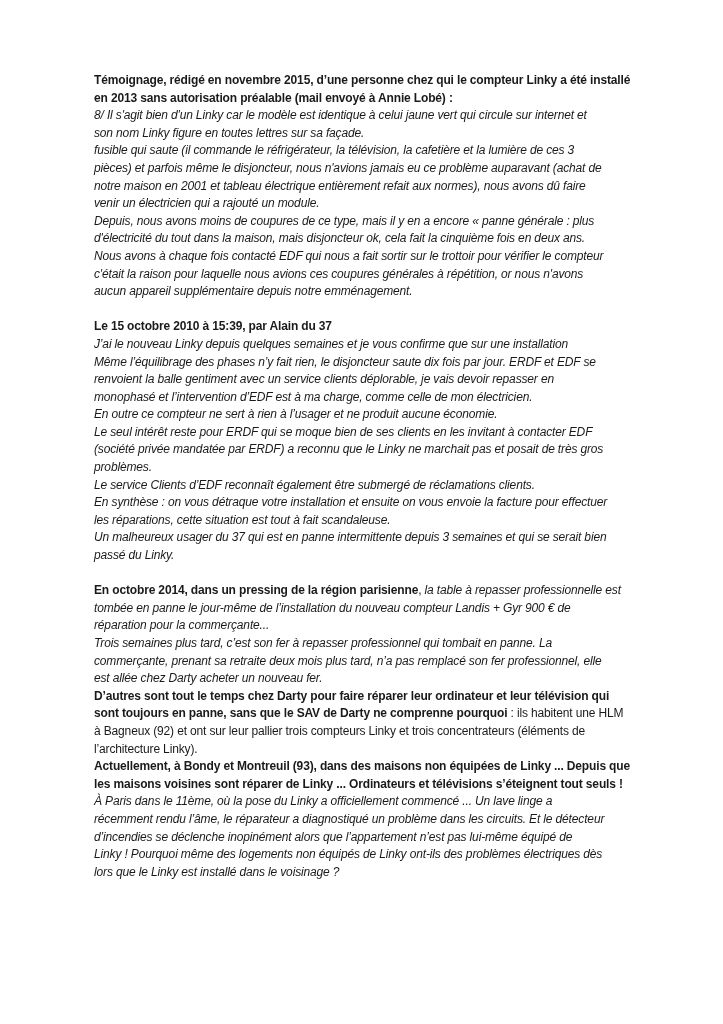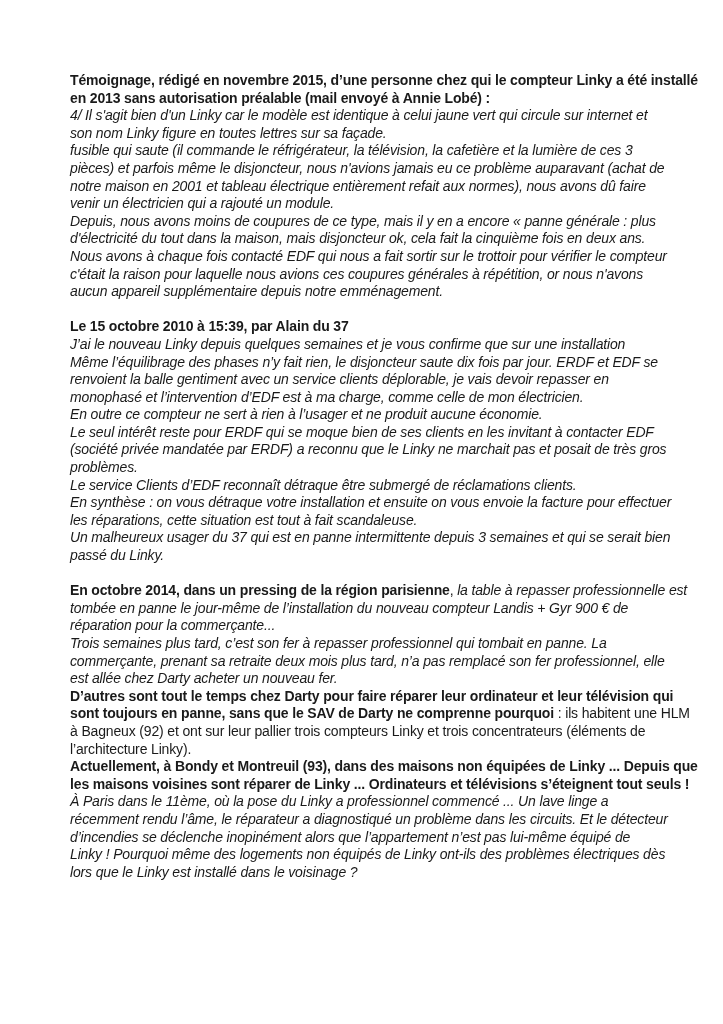--- a/index.html
+++ b/index.html
@@ -1,32 +1,32 @@
 <!DOCTYPE html>
 <html><head>
 <meta charset="utf-8">
 <style>
   html, body { margin:0; padding:0; background:#ffffff; }
   body { width:723px; height:1024px; position:relative; overflow:hidden;
          font-family:"Liberation Sans", "DejaVu Sans", sans-serif; color:#1a1a1a; }
   .page { position:absolute; left:70px; top:72px; width:600px; }
   .para { margin:0; }
-  .line { display:block; white-space:nowrap; font-size:14px; line-height:17.6px; height:17.6px; letter-spacing:-0.15px; }
+  .line { display:block; white-space:nowrap; font-size:12px; line-height:17.6px; height:17.6px; letter-spacing:-0.15px;margin-left:24px; }
   .b { font-weight:bold; }
   .i { font-style:italic; }
   .gap { height:17.6px; }
 </style>
 </head>
 <body>
 
 <div class="page">
   <div class="para" id="sec0">
       <span class="line"><span class="b">Témoignage, rédigé en novembre 2015, d’une personne chez qui le compteur Linky a été installé</span></span>
       <span class="line"><span class="b">en 2013 sans autorisation préalable (mail envoyé à Annie Lobé) :</span></span>
-      <span class="line"><span class="i">4/ Il s'agit bien d'un Linky car le modèle est identique à celui jaune vert qui circule sur internet et</span></span>
+      <span class="line"><span class="i">8/ Il s'agit bien d'un Linky car le modèle est identique à celui jaune vert qui circule sur internet et</span></span>
       <span class="line"><span class="i">son nom Linky figure en toutes lettres sur sa façade.</span></span>
       <span class="line"><span class="i">fusible qui saute (il commande le réfrigérateur, la télévision, la cafetière et la lumière de ces 3</span></span>
       <span class="line"><span class="i">pièces) et parfois même le disjoncteur, nous n'avions jamais eu ce problème auparavant (achat de</span></span>
       <span class="line"><span class="i">notre maison en 2001 et tableau électrique entièrement refait aux normes), nous avons dû faire</span></span>
       <span class="line"><span class="i">venir un électricien qui a rajouté un module.</span></span>
       <span class="line"><span class="i">Depuis, nous avons moins de coupures de ce type, mais il y en a encore « panne générale : plus</span></span>
       <span class="line"><span class="i">d'électricité du tout dans la maison, mais disjoncteur ok, cela fait la cinquième fois en deux ans.</span></span>
       <span class="line"><span class="i">Nous avons à chaque fois contacté EDF qui nous a fait sortir sur le trottoir pour vérifier le compteur</span></span>
       <span class="line"><span class="i">c'était la raison pour laquelle nous avions ces coupures générales à répétition, or nous n'avons</span></span>
       <span class="line"><span class="i">aucun appareil supplémentaire depuis notre emménagement.</span></span>
@@ -35,39 +35,39 @@
   <div class="para" id="sec1">
       <span class="line"><span class="b">Le 15 octobre 2010 à 15:39, par Alain du 37</span></span>
       <span class="line"><span class="i">J’ai le nouveau Linky depuis quelques semaines et je vous confirme que sur une installation</span></span>
       <span class="line"><span class="i">Même l’équilibrage des phases n’y fait rien, le disjoncteur saute dix fois par jour. ERDF et EDF se</span></span>
       <span class="line"><span class="i">renvoient la balle gentiment avec un service clients déplorable, je vais devoir repasser en</span></span>
       <span class="line"><span class="i">monophasé et l’intervention d’EDF est à ma charge, comme celle de mon électricien.</span></span>
       <span class="line"><span class="i">En outre ce compteur ne sert à rien à l’usager et ne produit aucune économie.</span></span>
       <span class="line"><span class="i">Le seul intérêt reste pour ERDF qui se moque bien de ses clients en les invitant à contacter EDF</span></span>
       <span class="line"><span class="i">(société privée mandatée par ERDF) a reconnu que le Linky ne marchait pas et posait de très gros</span></span>
       <span class="line"><span class="i">problèmes.</span></span>
-      <span class="line"><span class="i">Le service Clients d’EDF reconnaît détraque être submergé de réclamations clients.</span></span>
+      <span class="line"><span class="i">Le service Clients d’EDF reconnaît également être submergé de réclamations clients.</span></span>
       <span class="line"><span class="i">En synthèse : on vous détraque votre installation et ensuite on vous envoie la facture pour effectuer</span></span>
       <span class="line"><span class="i">les réparations, cette situation est tout à fait scandaleuse.</span></span>
       <span class="line"><span class="i">Un malheureux usager du 37 qui est en panne intermittente depuis 3 semaines et qui se serait bien</span></span>
       <span class="line"><span class="i">passé du Linky.</span></span>
     </div>
   <div class="gap"></div>
   <div class="para" id="sec2">
       <span class="line"><span class="b">En octobre 2014, dans un pressing de la région parisienne</span><span>, </span><span class="i">la table à repasser professionnelle est</span></span>
       <span class="line"><span class="i">tombée en panne le jour-même de l’installation du nouveau compteur Landis + Gyr 900 € de</span></span>
       <span class="line"><span class="i">réparation pour la commerçante...</span></span>
       <span class="line"><span class="i">Trois semaines plus tard, c’est son fer à repasser professionnel qui tombait en panne. La</span></span>
       <span class="line"><span class="i">commerçante, prenant sa retraite deux mois plus tard, n’a pas remplacé son fer professionnel, elle</span></span>
       <span class="line"><span class="i">est allée chez Darty acheter un nouveau fer.</span></span>
       <span class="line"><span class="b">D’autres sont tout le temps chez Darty pour faire réparer leur ordinateur et leur télévision qui</span></span>
       <span class="line"><span class="b">sont toujours en panne, sans que le SAV de Darty ne comprenne pourquoi</span><span> : ils habitent une HLM</span></span>
       <span class="line"><span>à Bagneux (92) et ont sur leur pallier trois compteurs Linky et trois concentrateurs (éléments de</span></span>
       <span class="line"><span>l’architecture Linky).</span></span>
       <span class="line"><span class="b">Actuellement, à Bondy et Montreuil (93), dans des maisons non équipées de Linky ... Depuis que</span></span>
       <span class="line"><span class="b">les maisons voisines sont réparer de Linky ... Ordinateurs et télévisions s’éteignent tout seuls !</span></span>
-      <span class="line"><span class="i">À Paris dans le 11ème, où la pose du Linky a professionnel commencé ... Un lave linge a</span></span>
+      <span class="line"><span class="i">À Paris dans le 11ème, où la pose du Linky a officiellement commencé ... Un lave linge a</span></span>
       <span class="line"><span class="i">récemment rendu l’âme, le réparateur a diagnostiqué un problème dans les circuits. Et le détecteur</span></span>
       <span class="line"><span class="i">d’incendies se déclenche inopinément alors que   l’appartement n’est pas lui-même équipé de</span></span>
       <span class="line"><span class="i">Linky ! Pourquoi même des logements non équipés de Linky ont-ils des problèmes électriques dès</span></span>
       <span class="line"><span class="i">lors que le Linky est installé dans le voisinage ?</span></span>
     </div>
 </div>
 
 </body></html>

